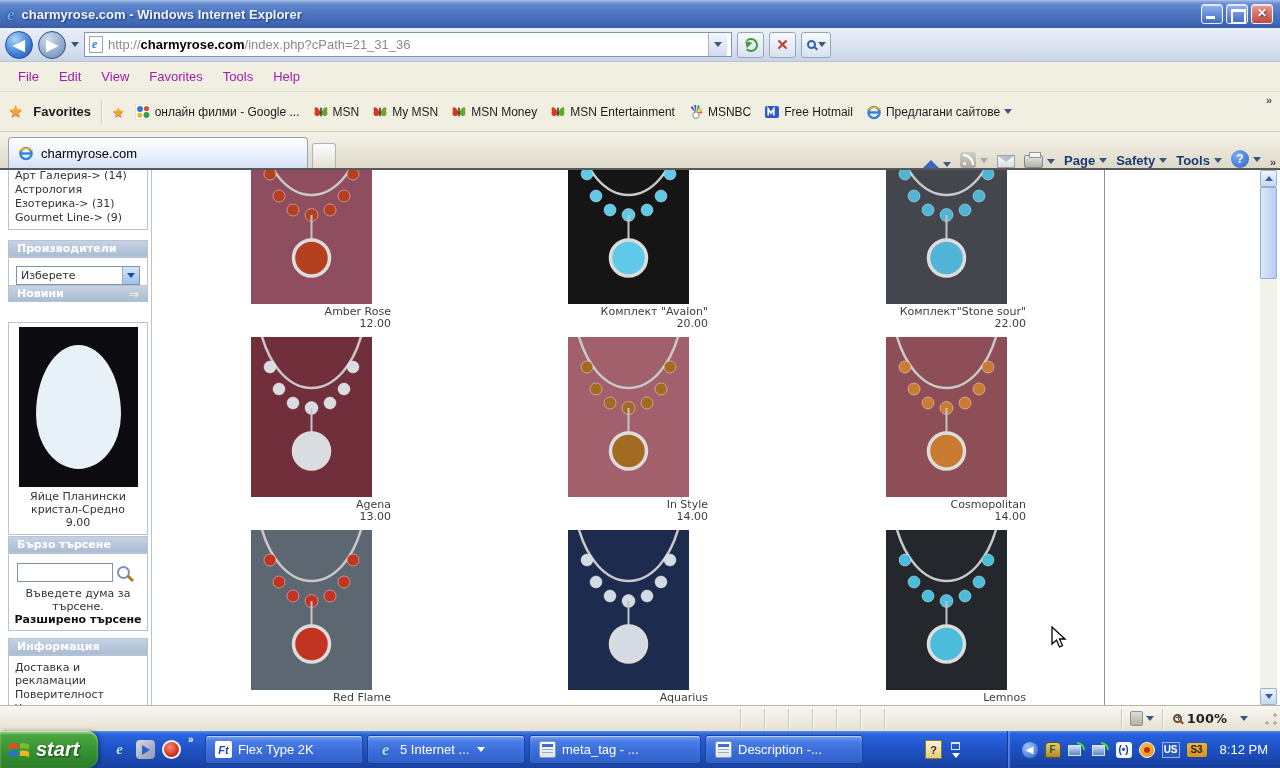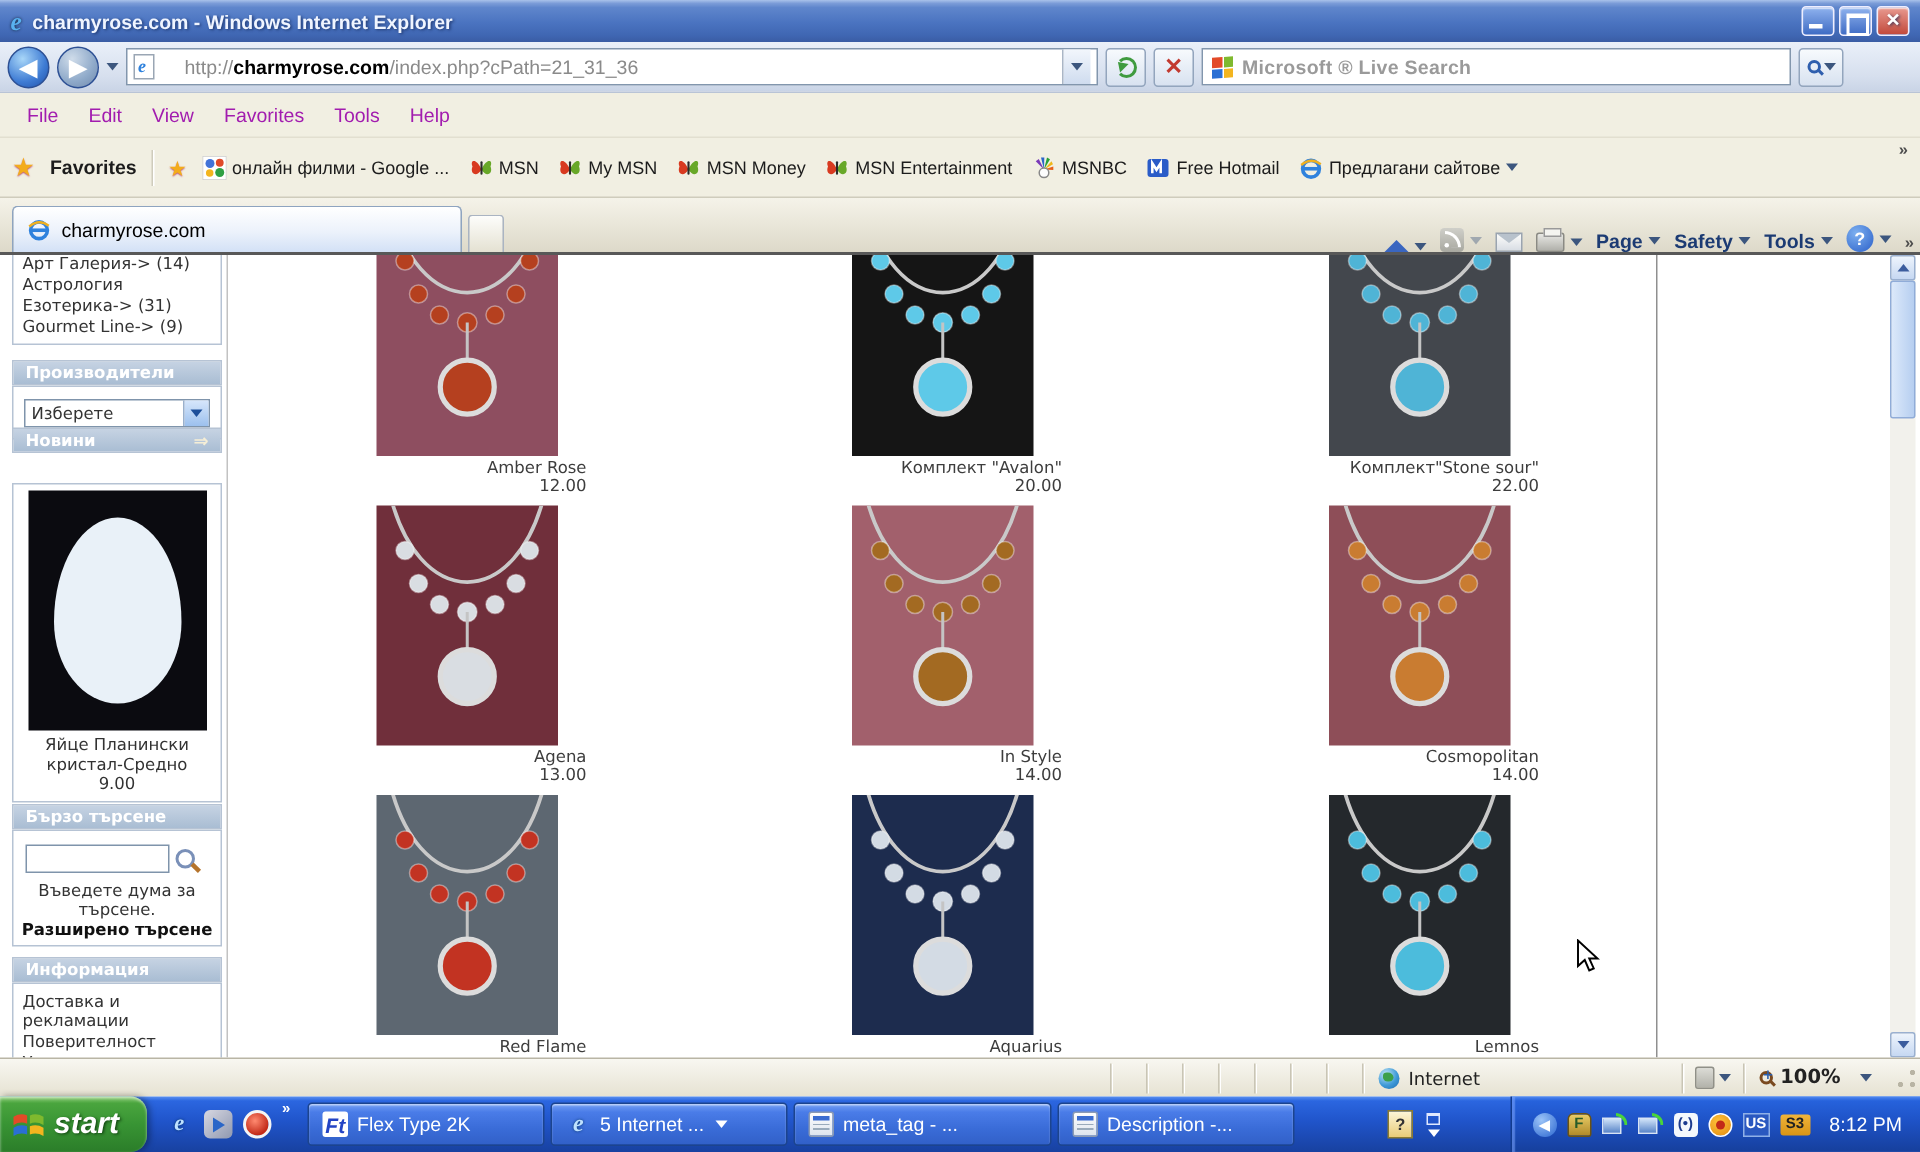--- a/index.html
+++ b/index.html
@@ -13,21 +13,21 @@
 .win-btn.min::before{content:"";position:absolute;left:4px;bottom:4px;width:9px;height:3px;background:#fff}
 .win-btn.max::before{content:"";position:absolute;left:4px;top:4px;width:11px;height:10px;border:2px solid #fff;border-top-width:3px}
 .win-btn.close::before{content:"\2715";position:absolute;left:0;top:1px;width:100%;text-align:center;color:#fff;font-size:12px;font-weight:bold}
 .e-logo{font-family:"Liberation Serif",serif;font-style:italic;font-weight:bold;color:#59b1f0;font-size:17px;text-shadow:0 0 2px #123;line-height:1}
 
 .navbar{position:absolute;left:0;top:28px;width:1280px;height:34px;background:linear-gradient(180deg,#eaf0f9,#d6dfee 70%,#c9d4e6);display:flex;align-items:center;gap:5px;padding:0 5px;border-bottom:1px solid #b9c4d6}
 .nav-circle{width:28px;height:28px;border-radius:50%;border:1px solid #2d5094;color:#fff;font-size:15px;font-weight:bold;display:flex;align-items:center;justify-content:center;flex:none}
 .nav-circle.back{background:radial-gradient(circle at 35% 28%,#a8d6f8,#3f7cd4 60%,#1d4fa8)}
 .nav-circle.fwd{background:radial-gradient(circle at 35% 28%,#cfdcea,#8ea9c9 60%,#7089ac)}
 .caret,.caret-dk{width:0;height:0;border-left:4px solid transparent;border-right:4px solid transparent;border-top:5px solid #3c567e;flex:none}
-.addr{width:648px;height:25px;background:#fff;border:1px solid #8296ad;display:flex;align-items:center;gap:20px;padding:0 4px;font-size:13px;flex:none}
+.addr{width:648px;height:25px;background:#fff;border:1px solid #8296ad;display:flex;align-items:center;gap:5px;padding:0 4px;font-size:13px;flex:none}
 .page-ico{width:14px;height:17px;background:#fff;border:1px solid #9aa6b4;position:relative;flex:none}
 .page-ico::before{content:"e";font-family:"Liberation Serif",serif;font-style:italic;font-weight:bold;color:#2f82dd;font-size:12px;position:absolute;left:2px;top:0}
 .u-scheme,.u-path{color:#8a8a8a}
 .u-domain{color:#000;font-weight:bold}
 .addr-caret{width:19px;height:23px;margin-left:auto;background:linear-gradient(180deg,#f2f6fc,#cfdcef);border-left:1px solid #aab6c6;display:flex;align-items:center;justify-content:center}
 .sq-btn{width:27px;height:26px;border:1px solid #93a5bd;border-radius:3px;background:linear-gradient(180deg,#f7fafd,#d8e2f0);display:flex;align-items:center;justify-content:center;flex:none}
 .refresh-glyph{width:14px;height:14px;border:2px solid #3f9b3f;border-left-color:transparent;border-radius:50%;position:relative}
 .refresh-glyph::before{content:"";position:absolute;left:-5px;top:-2px;border:4px solid transparent;border-right:6px solid #3f9b3f;transform:rotate(45deg)}
 .stop-glyph{color:#c23a30;font-size:15px;font-weight:bold;line-height:1}
 .searchbox{width:393px;height:25px;background:#fff;border:1px solid #8296ad;display:flex;align-items:center;gap:6px;padding:0 6px;flex:none}
@@ -141,21 +141,21 @@
 .qlaunch{position:absolute;left:104px;top:0;height:37px;display:flex;align-items:center;gap:7px;padding:0 6px;color:#fff}
 .ql-ico{width:19px;height:19px;border-radius:3px;display:flex;align-items:center;justify-content:center;font-size:15px}
 .ql-e{font-family:"Liberation Serif",serif;font-style:italic;font-weight:bold;color:#bfe2ff;text-shadow:0 0 2px #036}
 .ql-media{background:linear-gradient(135deg,#d8d8e2,#8f98b0);position:relative;border-radius:4px}
 .ql-media::before{content:"";position:absolute;left:6px;top:5px;border-left:8px solid #2a66c8;border-top:5px solid transparent;border-bottom:5px solid transparent}
 .ql-red{background:radial-gradient(circle at 40% 35%,#ff8a70,#c22a18 70%);border-radius:50%;border:2px solid #f4f4f4}
 .tasks{position:absolute;left:205px;top:4px;height:29px;display:flex;gap:4px}
 .taskbtn{height:29px;border:1px solid #1c448e;border-radius:3px;background:linear-gradient(180deg,#74a0f4 0%,#4a7ce8 20%,#3a6cd8 60%,#3160c8 100%);box-shadow:inset 0 1px 1px rgba(255,255,255,.55);color:#fff;font-size:13px;display:flex;align-items:center;gap:6px;padding:0 9px;white-space:nowrap;overflow:hidden}
 .taskbtn .lbl{overflow:hidden;text-overflow:ellipsis}
 .t-ico{width:17px;height:17px;flex:none;display:flex;align-items:center;justify-content:center}
-.t-ico.flex{background:#fff;border-radius:2px;color:#2344c4;font-weight:bold;font-size:14px;font-style:italic}
+.t-ico.flex{background:#fff;border-radius:2px;color:#2344c4;font-weight:bold;font-size:11px;font-style:italic}
 .t-ico.ie{font-family:"Liberation Serif",serif;font-style:italic;font-weight:bold;font-size:16px;color:#bfe2ff;text-shadow:0 0 2px #036}
 .t-ico.doc{background:linear-gradient(#fdfdfd,#dde4ee);border:1px solid #8a9ab4;border-radius:2px;position:relative}
 .t-ico.doc::before{content:"";position:absolute;left:2px;top:2px;width:11px;height:3px;background:#3a6cd0}
 .t-ico.doc::after{content:"";position:absolute;left:2px;top:7px;width:11px;height:6px;background:repeating-linear-gradient(#9ab 0 1px,transparent 1px 3px)}
 .grp-caret{width:0;height:0;border-left:4px solid transparent;border-right:4px solid transparent;border-top:5px solid #fff;margin-left:2px}
 .deskband{position:absolute;left:925px;top:0;height:37px;display:flex;align-items:center;gap:8px;color:#fff}
 .help-book{width:17px;height:19px;background:linear-gradient(#fdf6d8,#e8cc78);border:1px solid #8a7a30;display:flex;align-items:center;justify-content:center;color:#333;font-weight:bold;font-size:11px}
 .mini-restore{width:9px;height:8px;border:1px solid #dfe8ff;border-top:2px solid #dfe8ff;background:transparent}
 .tray{position:absolute;right:0;top:0;height:37px;display:flex;align-items:center;gap:7px;padding:0 12px 0 14px;border-left:1px solid #123b8e;box-shadow:inset 2px 0 1px rgba(130,170,255,.55);background:linear-gradient(180deg,#4e87ee 0%,#2662dc 8%,#1e52c6 45%,#163f9c 100%);color:#fff}
 .tr-chev{width:16px;height:16px;border-radius:50%;background:radial-gradient(circle at 35% 30%,#9cc4f8,#2a66d0);display:flex;align-items:center;justify-content:center;font-size:10px;color:#fff}
@@ -253,29 +253,20 @@
       <span class="addr-caret">
           <i class="caret-dk"></i>
         </span>
     </span>
     <span class="sq-btn">
         <span class="refresh-glyph"></span>
       </span>
     <span class="sq-btn">
         <span class="stop-glyph">✕</span>
       </span>
-    <span class="searchbox">
-      <span class="ms-flag">
-          <i></i>
-          <i></i>
-          <i></i>
-          <i></i>
-        </span>
-      <span class="search-ph">Microsoft ® Live Search</span>
-    </span>
     <span class="mag-btn">
         <span class="mag"></span>
         <i class="caret-dk"></i>
       </span>
   </div>
 
   <div class="menubar">
 
   <span>File</span>
       <span>Edit</span>
@@ -569,24 +560,20 @@
   </div>
 
   <div class="statusbar">
     <span class="seg first"></span>
     <span class="seg"></span>
     <span class="seg"></span>
     <span class="seg"></span>
     <span class="seg"></span>
     <span class="seg"></span>
     <span class="seg"></span>
-    <span class="zone">
-      <span class="globe"></span>
-      <span>Internet</span>
-    </span>
     <span class="sb-right">
       <span class="prot">
           <span class="prot-ico"></span>
           <i class="caret-dk"></i>
         </span>
       <span class="zoomcell">
           <span class="zoom-mag"></span>
           <span>100%</span>
           <i class="caret-dk" style="margin-left:8px"></i>
         </span>

